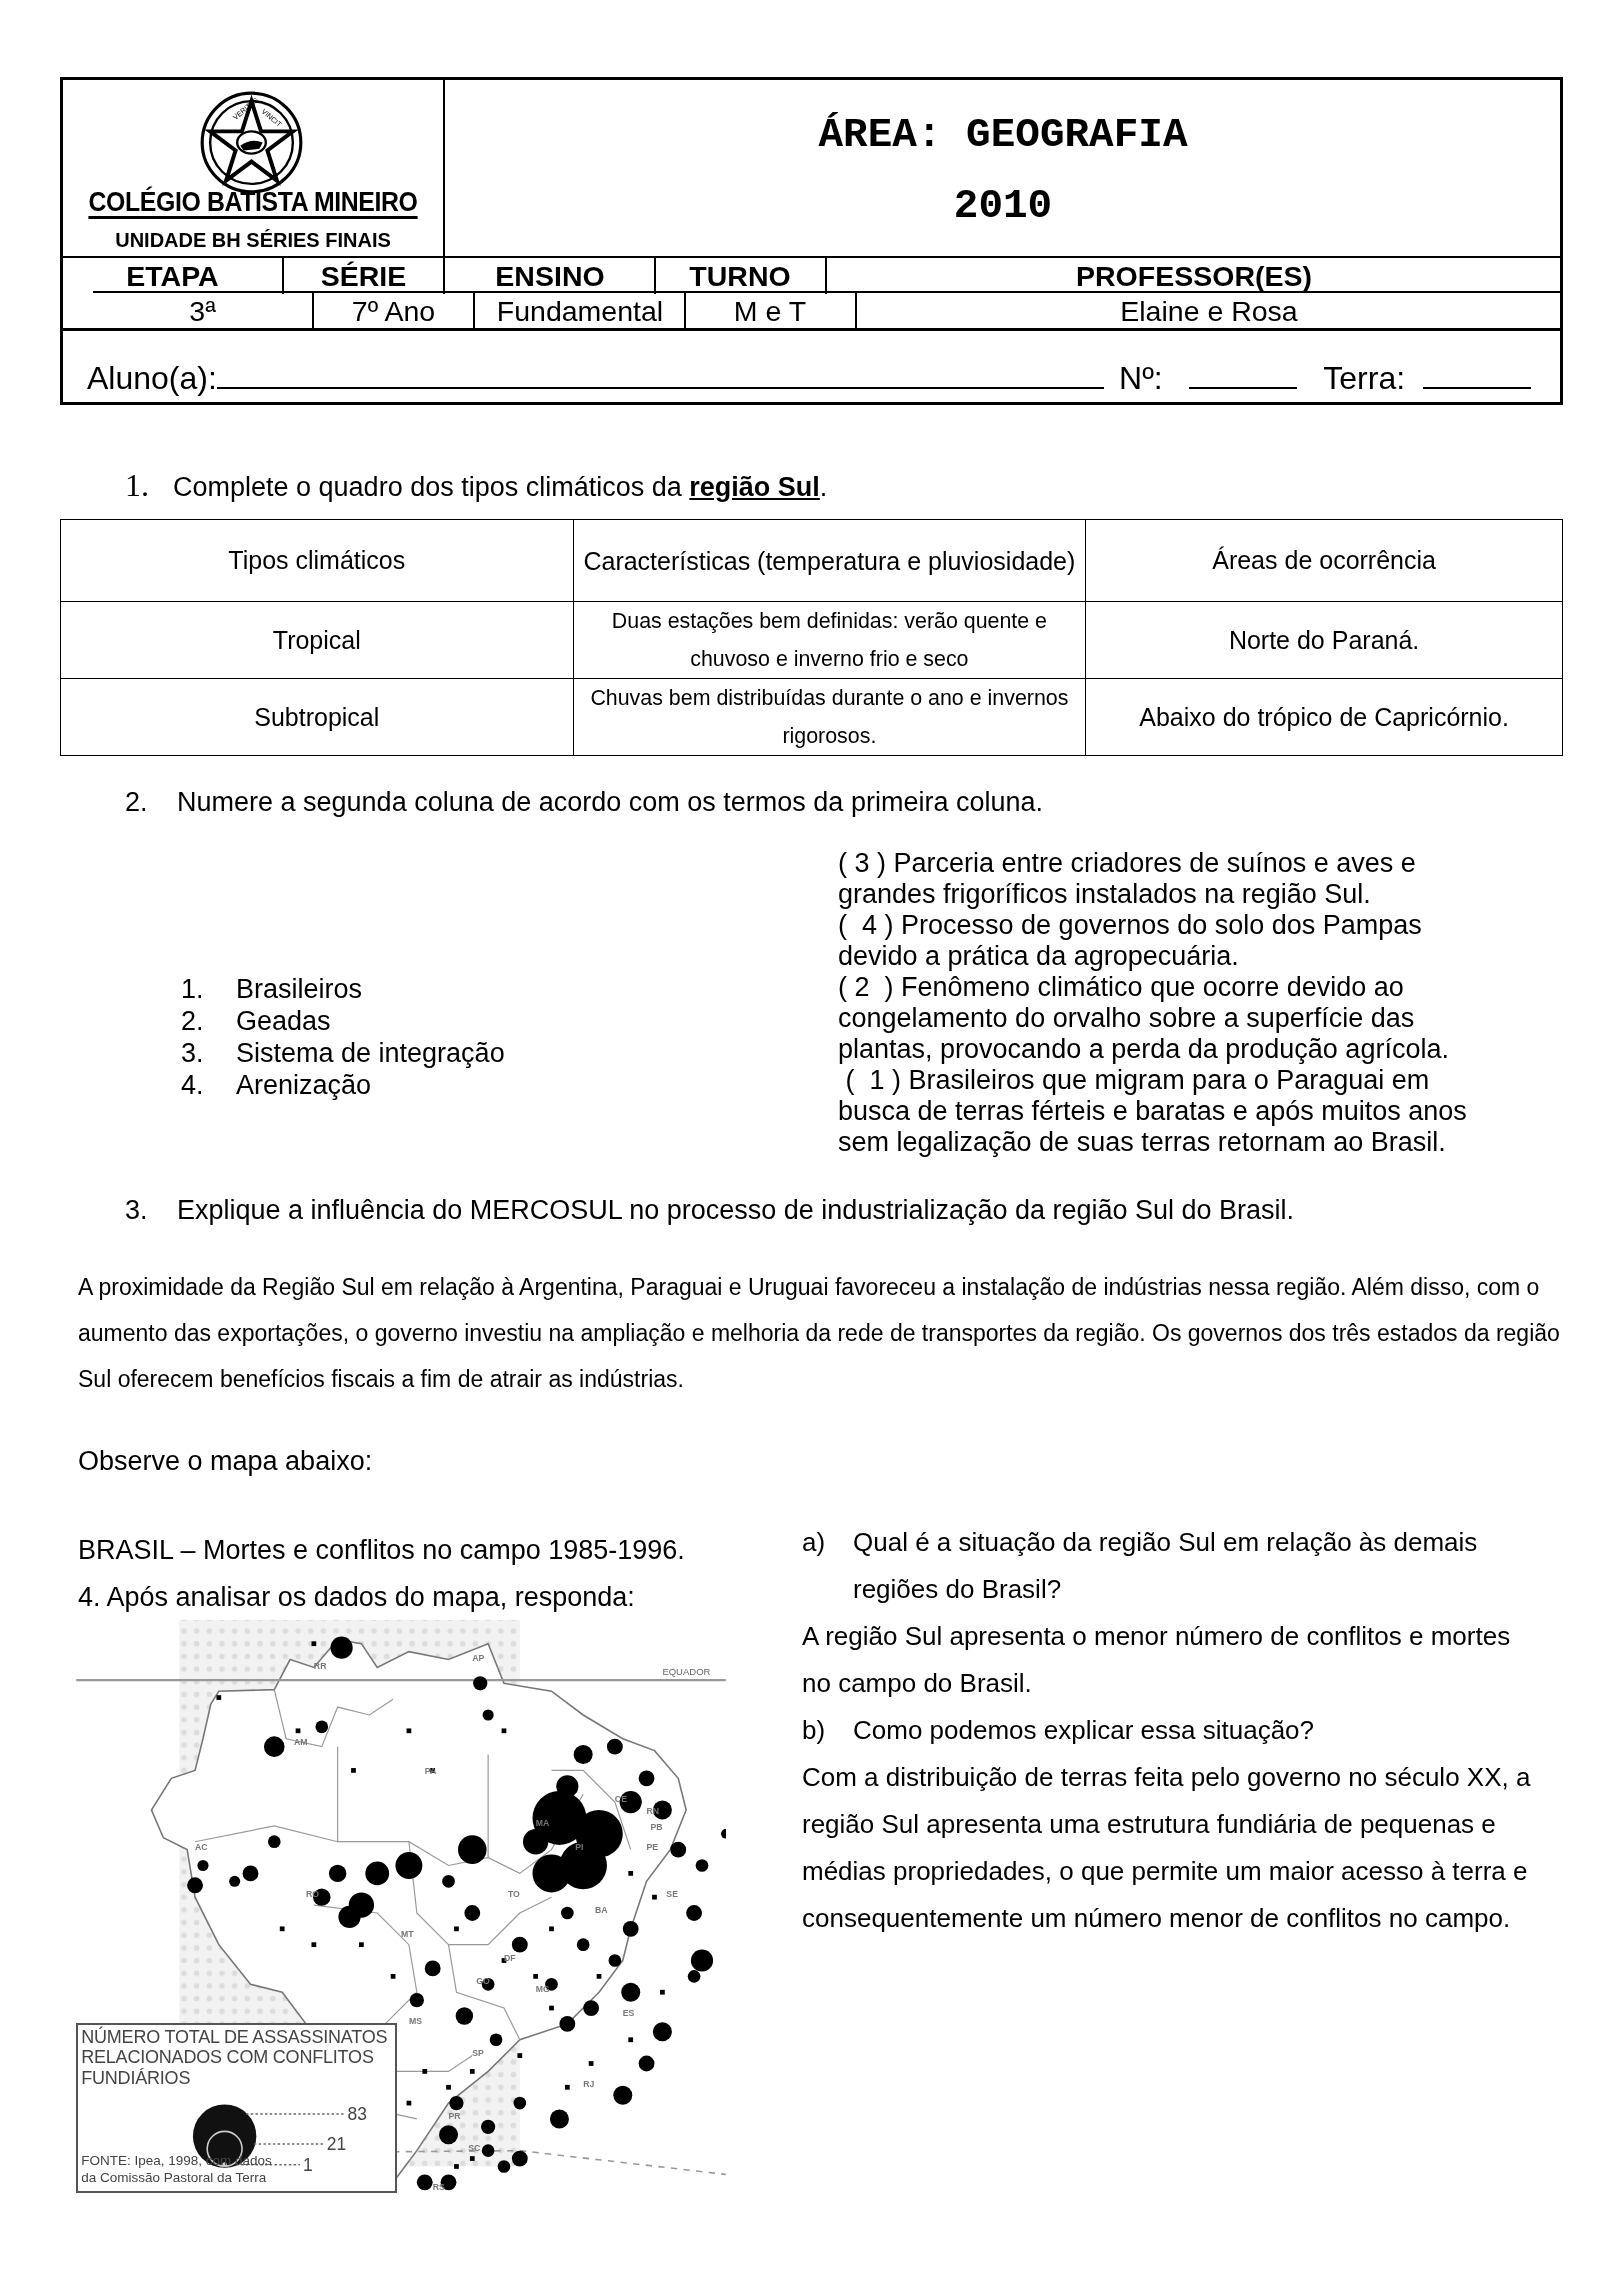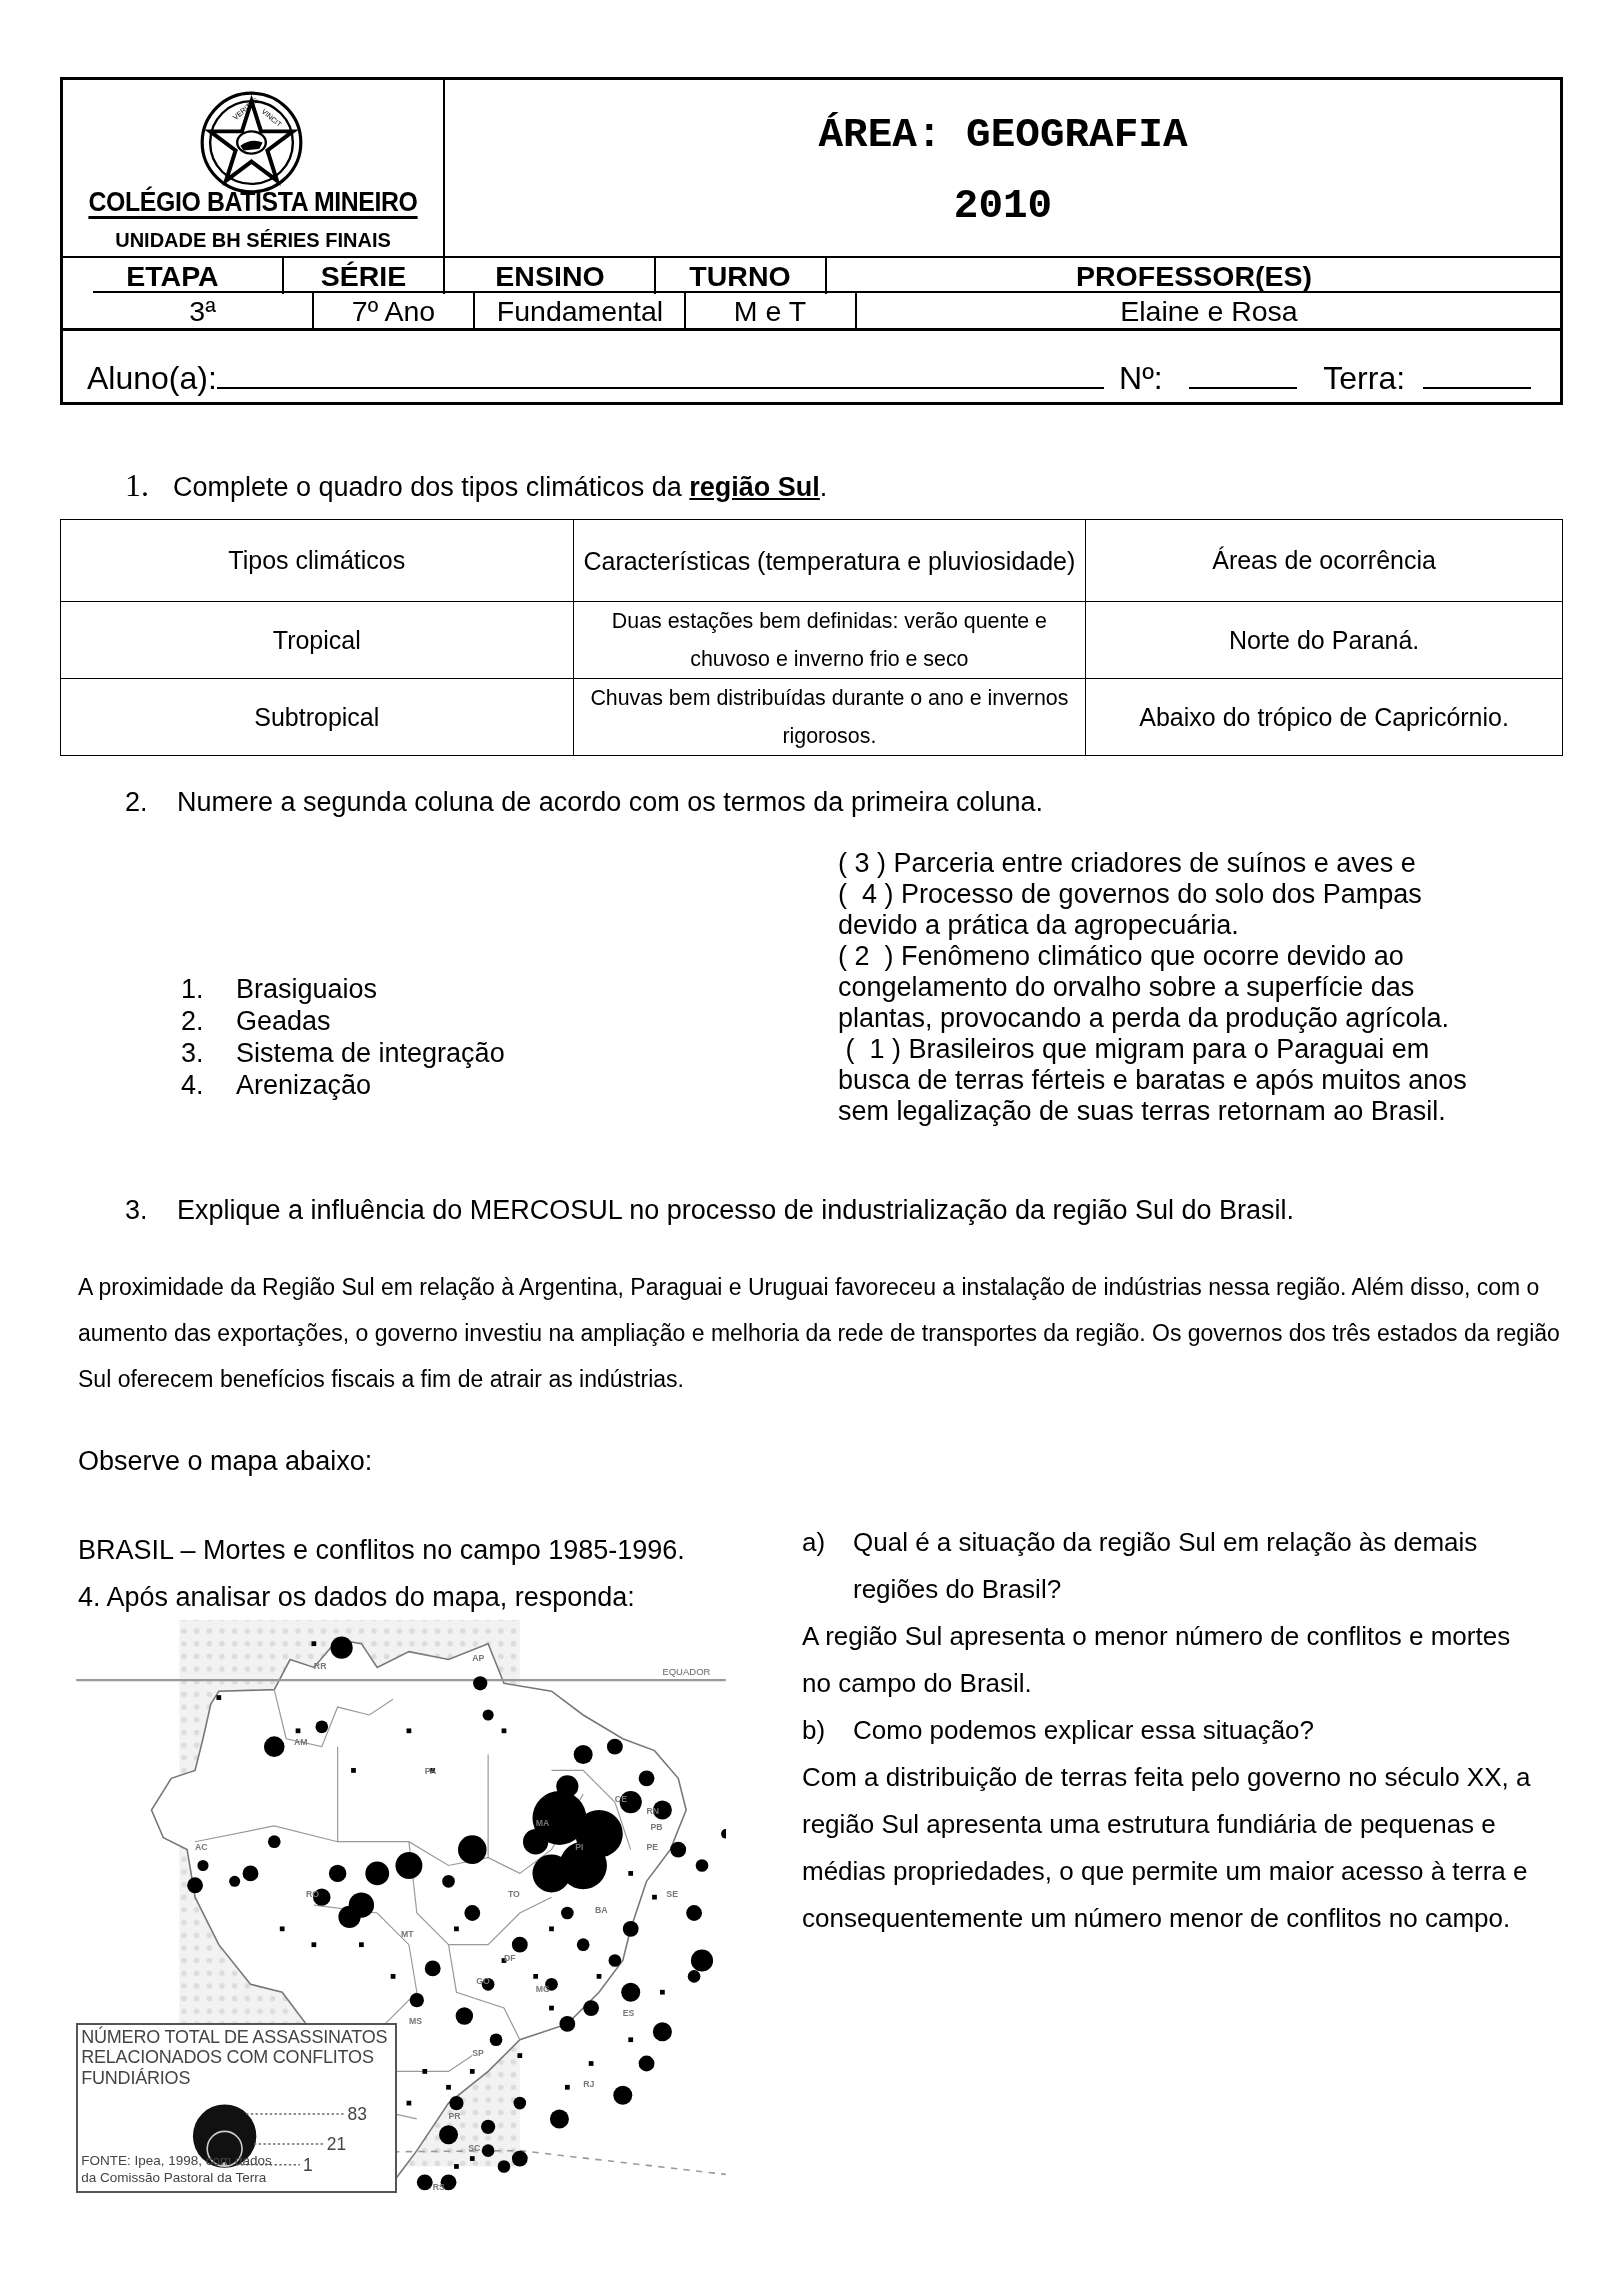--- a/index.html
+++ b/index.html
@@ -142,29 +142,30 @@
     <td>Abaixo do trópico de Capricórnio.</td>
   </tr>
 </tbody>
   </table>
 
 <div id="q2" class="abs">
   <span class="num">2.</span><span>Numere a segunda coluna de acordo com os termos da primeira coluna.</span>
 </div>
 
 <div id="q2-terms" class="abs">
-  <div><span class="n">1.</span><span>Brasiguaios</span></div>
+  <div><span class="n">1.</span><span>Brasileiros</span></div>
   <div><span class="n">2.</span><span>Geadas</span></div>
   <div><span class="n">3.</span><span>Sistema de integração</span></div>
   <div><span class="n">4.</span><span>Arenização</span></div>
 </div>
 
 <div id="q2-defs" class="abs">
   <div>
     <div><span class="pre">( 3 )</span> <span>Parceria entre criadores de suínos e aves e</span></div>
+    <div>grandes frigoríficos instalados na região Sul.</div>
   </div>
   <div>
     <div><span class="pre">(  4 )</span> <span>Processo de governos do solo dos Pampas</span></div>
     <div>devido a prática da agropecuária.</div>
   </div>
   <div>
     <div><span class="pre">( 2  )</span> <span>Fenômeno climático que ocorre devido ao</span></div>
     <div>congelamento do orvalho sobre a superfície das</div>
     <div>plantas, provocando a perda da produção agrícola.</div>
   </div>

